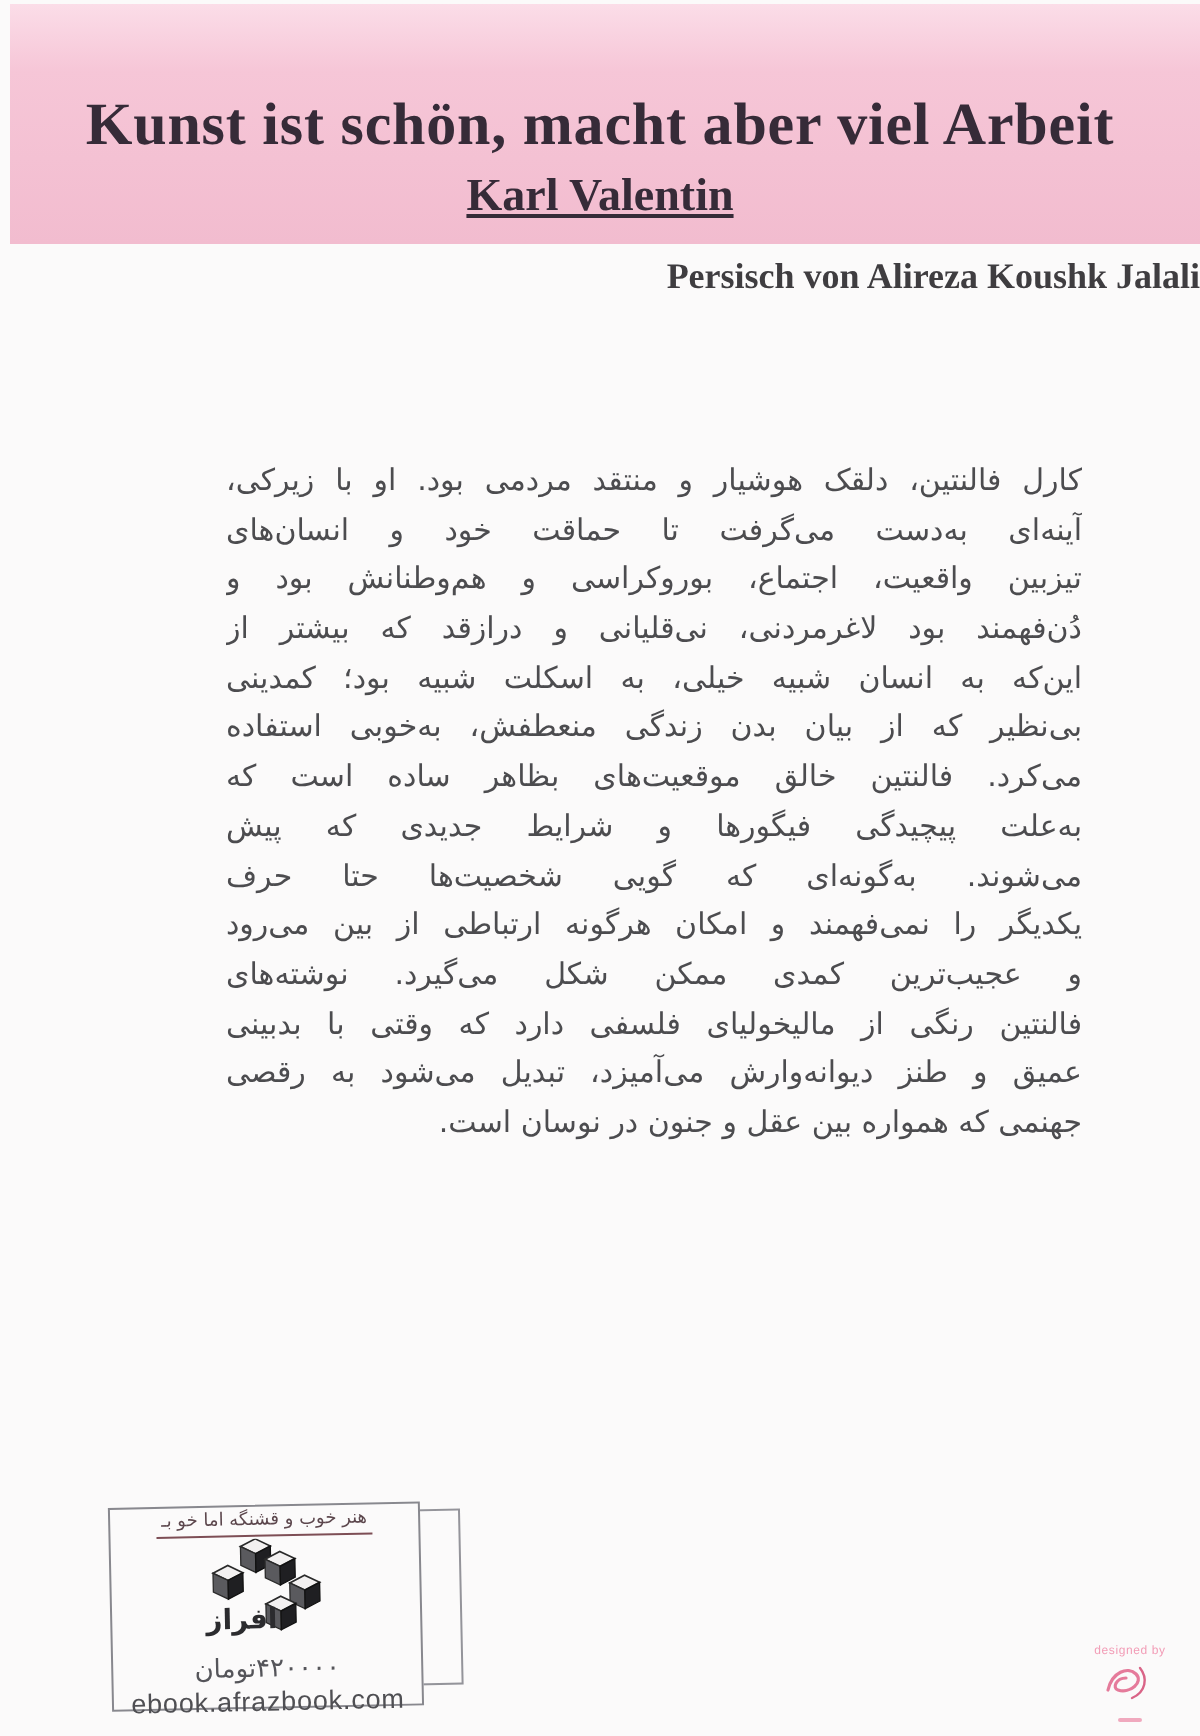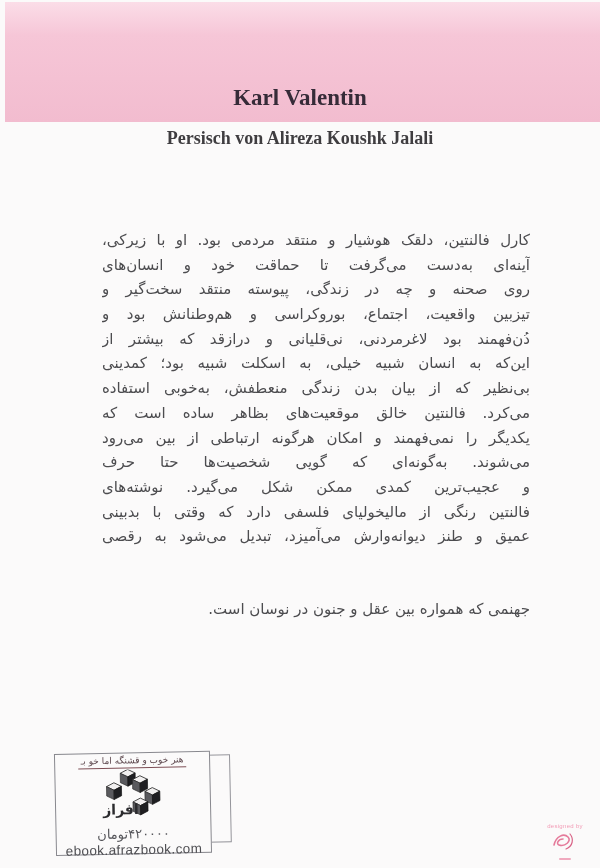--- a/index.html
+++ b/index.html
@@ -18,41 +18,41 @@
   .title{
     position:absolute;top:46px;left:0;width:100%;
     text-align:center;white-space:nowrap;
     font-family:"Liberation Serif",serif;font-weight:bold;
     font-size:30px;letter-spacing:.4px;color:#362b38;
   }
   .author{
     position:absolute;top:85px;left:0;width:100%;
     text-align:center;
     font-family:"Liberation Serif",serif;font-weight:bold;
-    font-size:23px;color:#362b38;
+    font-size:23px;color:#362b38;text-decoration:underline;
   }
   .subtitle{
     position:absolute;top:128px;left:0;width:100%;
-    text-align:center;
+    text-align:right;
     font-family:"Liberation Serif",serif;font-weight:bold;
     font-size:18px;color:#3f3d40;
   }
   
   .body-text{
-    position:absolute;top:228px;right:70px;width:428px;
+    position:absolute;top:228px;right:59px;width:428px;
     direction:rtl;
     font-family:"DejaVu Sans",sans-serif;
     font-size:15px;color:#4c4c4f;
   }
   .body-text .line{
     height:24.7px;line-height:24.7px;
     text-align:justify;text-align-last:justify;
     overflow:hidden;
   }
-  .body-text .line:last-child{text-align-last:right;margin-top:48px;}
+  .body-text .line:last-child{text-align-last:right;}
   
   .stamp-wrap{
     position:absolute;left:55px;top:748px;width:186px;height:112px;
     transform:rotate(-1.2deg);
   }
   .stamp-back{
     position:absolute;left:16px;top:8px;width:158px;height:86px;
     border:1px solid #94949a;background:#fbfafa;
   }
   .stamp-main{
@@ -87,34 +87,35 @@
   }
   .designer-mark{margin-top:1px;}
   .designer-dash{width:12px;height:2px;background:#f0a9be;margin-top:1px;border-radius:1px;}
 </style>
 </head>
 <body>
 
 <div class="page">
 
   <div class="band"></div>
+  <div class="title">Kunst ist schön, macht aber viel Arbeit</div>
   <div class="author">Karl Valentin</div>
   <div class="subtitle">Persisch von Alireza Koushk Jalali</div>
 
   <div class="body-text">
       <div class="line">کارل فالنتین، دلقک هوشیار و منتقد مردمی بود. او با زیرکی،</div>
       <div class="line">آینه‌ای به‌دست می‌گرفت تا حماقت خود و انسان‌های</div>
-      <div class="line">روی صحنه و چه در زندگی، پیوسته منتقد سخت‌گیر و</div>
       <div class="line">تیزبین واقعیت، اجتماع، بوروکراسی و هم‌وطنانش بود و</div>
       <div class="line">دُن‌فهمند بود لاغرمردنی، نی‌قلیانی و درازقد که بیشتر از</div>
       <div class="line">این‌که به انسان شبیه خیلی، به اسکلت شبیه بود؛ کمدینی</div>
       <div class="line">بی‌نظیر که از بیان بدن زندگی منعطفش، به‌خوبی استفاده</div>
       <div class="line">می‌کرد. فالنتین خالق موقعیت‌های بظاهر ساده است که</div>
+      <div class="line">به‌علت پیچیدگی فیگورها و شرایط جدیدی که پیش</div>
+      <div class="line">می‌شوند. به‌گونه‌ای که گویی شخصیت‌ها حتا حرف</div>
       <div class="line">یکدیگر را نمی‌فهمند و امکان هرگونه ارتباطی از بین می‌رود</div>
-      <div class="line">می‌شوند. به‌گونه‌ای که گویی شخصیت‌ها حتا حرف</div>
       <div class="line">و عجیب‌ترین کمدی ممکن شکل می‌گیرد. نوشته‌های</div>
       <div class="line">فالنتین رنگی از مالیخولیای فلسفی دارد که وقتی با بدبینی</div>
       <div class="line">عمیق و طنز دیوانه‌وارش می‌آمیزد، تبدیل می‌شود به رقصی</div>
       <div class="line">جهنمی که همواره بین عقل و جنون در نوسان است.</div>
     </div>
 
   <div class="stamp-wrap">
     <div class="stamp-back"></div>
     <div class="stamp-main">
       <div class="stamp-caption">هنر خوب و قشنگه اما خو بـ</div>

